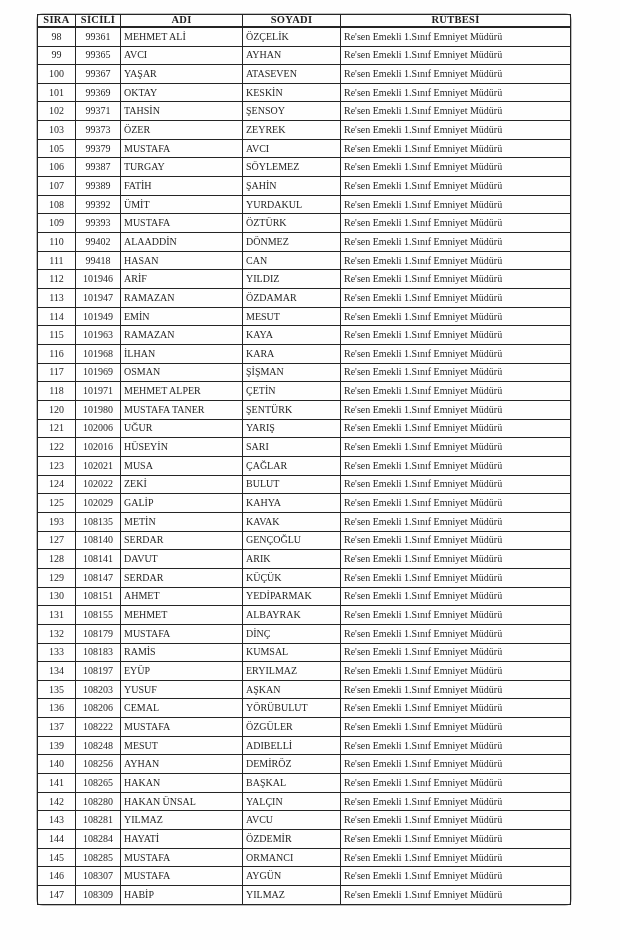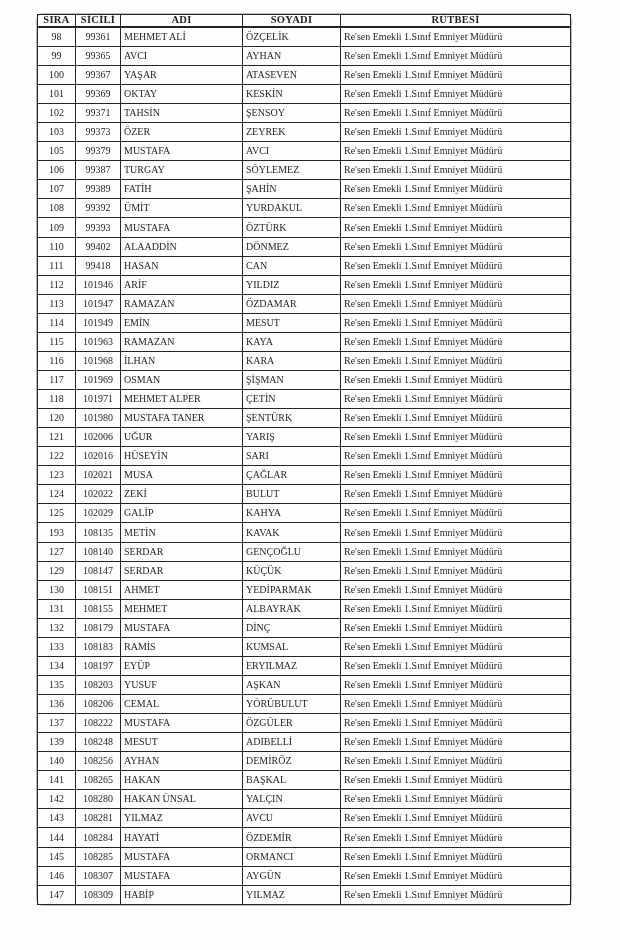--- a/index.html
+++ b/index.html
@@ -270,20 +270,27 @@
           <td class="txt">Re'sen Emekli 1.Sınıf Emniyet Müdürü</td>
         </tr>
         <tr>
           <td class="num">127</td>
           <td class="num">108140</td>
           <td class="txt">SERDAR</td>
           <td class="txt">GENÇOĞLU</td>
           <td class="txt">Re'sen Emekli 1.Sınıf Emniyet Müdürü</td>
         </tr>
         <tr>
+          <td class="num">128</td>
+          <td class="num">108141</td>
+          <td class="txt">DAVUT</td>
+          <td class="txt">ARIK</td>
+          <td class="txt">Re'sen Emekli 1.Sınıf Emniyet Müdürü</td>
+        </tr>
+        <tr>
           <td class="num">129</td>
           <td class="num">108147</td>
           <td class="txt">SERDAR</td>
           <td class="txt">KÜÇÜK</td>
           <td class="txt">Re'sen Emekli 1.Sınıf Emniyet Müdürü</td>
         </tr>
         <tr>
           <td class="num">130</td>
           <td class="num">108151</td>
           <td class="txt">AHMET</td>

